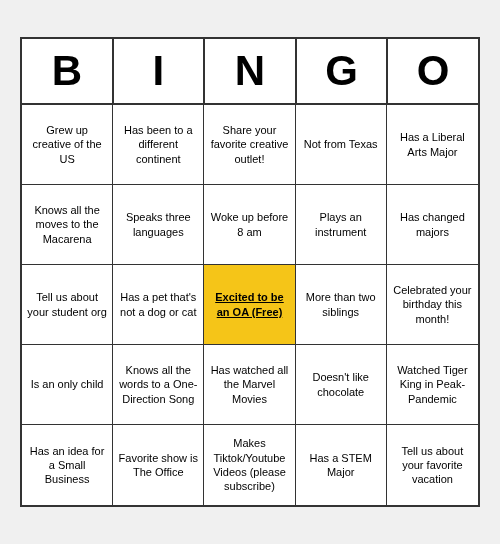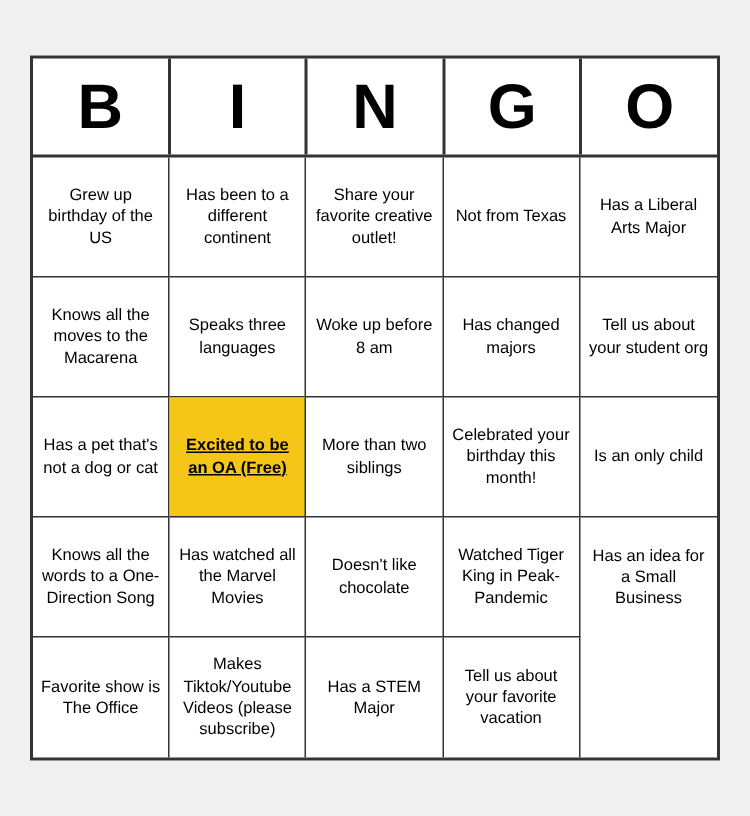--- a/index.html
+++ b/index.html
@@ -66,28 +66,29 @@
 
 <div class="bingo-card">
   <div class="bingo-header">
   <div class="bingo-letter">B</div>
       <div class="bingo-letter">I</div>
       <div class="bingo-letter">N</div>
       <div class="bingo-letter">G</div>
       <div class="bingo-letter">O</div>
     </div>
   <div class="bingo-grid">
-  <div class="bingo-cell">Grew up birthday of the US</div>
+  <div class="bingo-cell">Grew up creative of the US</div>
       <div class="bingo-cell">Has been to a different continent</div>
       <div class="bingo-cell">Share your favorite creative outlet!</div>
       <div class="bingo-cell">Not from Texas</div>
       <div class="bingo-cell">Has a Liberal Arts Major</div>
       <div class="bingo-cell">Knows all the moves to the Macarena</div>
       <div class="bingo-cell">Speaks three languages</div>
       <div class="bingo-cell">Woke up before 8 am</div>
+      <div class="bingo-cell">Plays an instrument</div>
       <div class="bingo-cell">Has changed majors</div>
       <div class="bingo-cell">Tell us about your student org</div>
       <div class="bingo-cell">Has a pet that's not a dog or cat</div>
       <div class="bingo-cell free-space">Excited to be an OA (Free)</div>
       <div class="bingo-cell">More than two siblings</div>
       <div class="bingo-cell">Celebrated your birthday this month!</div>
       <div class="bingo-cell">Is an only child</div>
       <div class="bingo-cell">Knows all the words to a One-Direction Song</div>
       <div class="bingo-cell">Has watched all the Marvel Movies</div>
       <div class="bingo-cell">Doesn't like chocolate</div>

